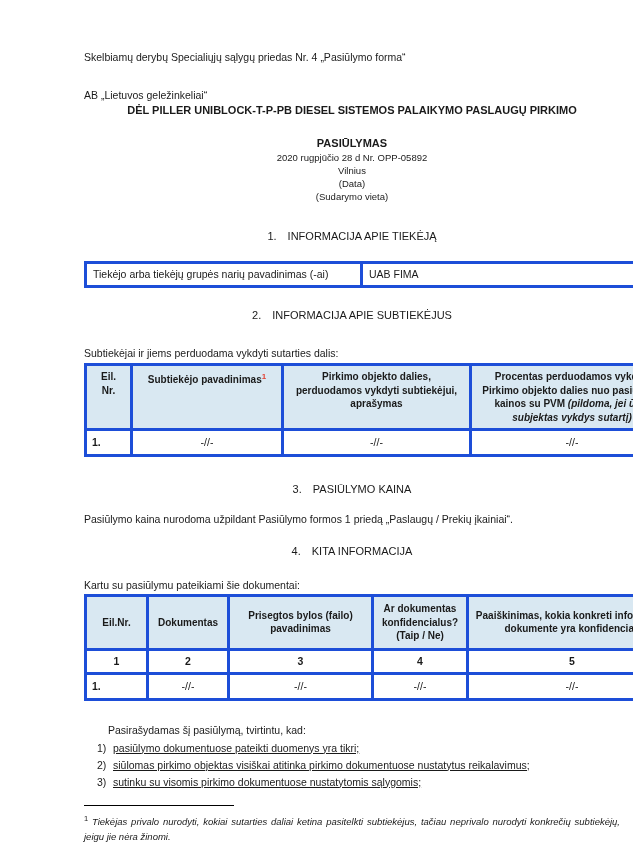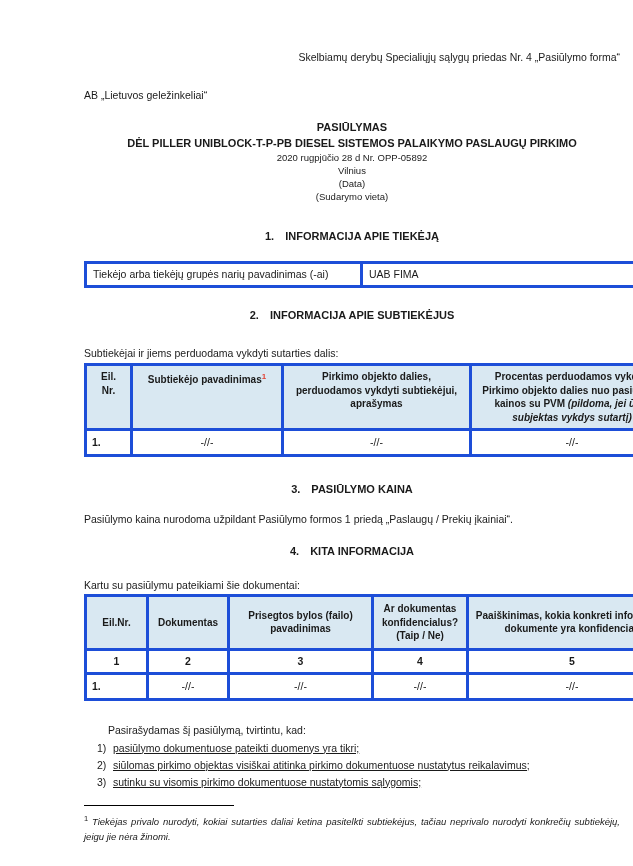--- a/index.html
+++ b/index.html
@@ -7,26 +7,26 @@
     position: relative;
     width: 633px; height: 866px;
     box-sizing: border-box;
     padding: 50px 13px 0 84px;
     background: #ffffff;
     font-family: "Liberation Sans", "DejaVu Sans", sans-serif;
     font-size: 10.5px;
     color: #1a1a1a;
     overflow: hidden;
   }
-  .hnote { text-align: right; line-height: 14px; }
+  .hnote { line-height: 14px; }
   .company { margin-top: 24px; line-height: 14px; }
   .title { text-align: center; font-weight: bold; font-size: 11px; line-height: 16px; }
   .title-first { margin-top: 17px; }
   .meta { text-align: center; font-size: 9.5px; line-height: 13px; }
-  .sec-heading { text-align: center; font-weight: bold; font-size: 11px; line-height: 14px; }
+  .sec-heading { text-align: center; font-weight: normal; font-size: 11px; line-height: 14px; }
   .sh1 { margin-top: 26px; }
   .sh2 { margin-top: 20px; }
   .sh3 { margin-top: 25px; }
   .sh4 { margin-top: 18px; }
   .sec-heading .txt { margin-left: 11px; }
   .para { line-height: 14px; }
   .intro2 { margin-top: 24px; }
   .text3 { margin-top: 16px; }
   .intro4 { margin-top: 20px; }
 
@@ -90,22 +90,22 @@
 </style>
 </head>
 <body>
 
 <div class="page">
 
   <div class="hnote">Skelbiamų derybų Specialiųjų sąlygų priedas Nr. 4 „Pasiūlymo forma“</div>
 
   <div class="company">AB „Lietuvos geležinkeliai“</div>
 
+  <div class="title">DĖL PILLER UNIBLOCK-T-P-PB DIESEL SISTEMOS PALAIKYMO PASLAUGŲ PIRKIMO</div>
   <div class="title title-first">PASIŪLYMAS</div>
-  <div class="title">DĖL PILLER UNIBLOCK-T-P-PB DIESEL SISTEMOS PALAIKYMO PASLAUGŲ PIRKIMO</div>
 
   <div class="meta">
     <div>2020 rugpjūčio 28 d Nr. OPP-05892</div>
     <div>Vilnius</div>
     <div>(Data)</div>
     <div>(Sudarymo vieta)</div>
   </div>
 
   <div class="sec-heading sh1">
     <span>1.</span><span class="txt">INFORMACIJA APIE TIEKĖJĄ</span>

